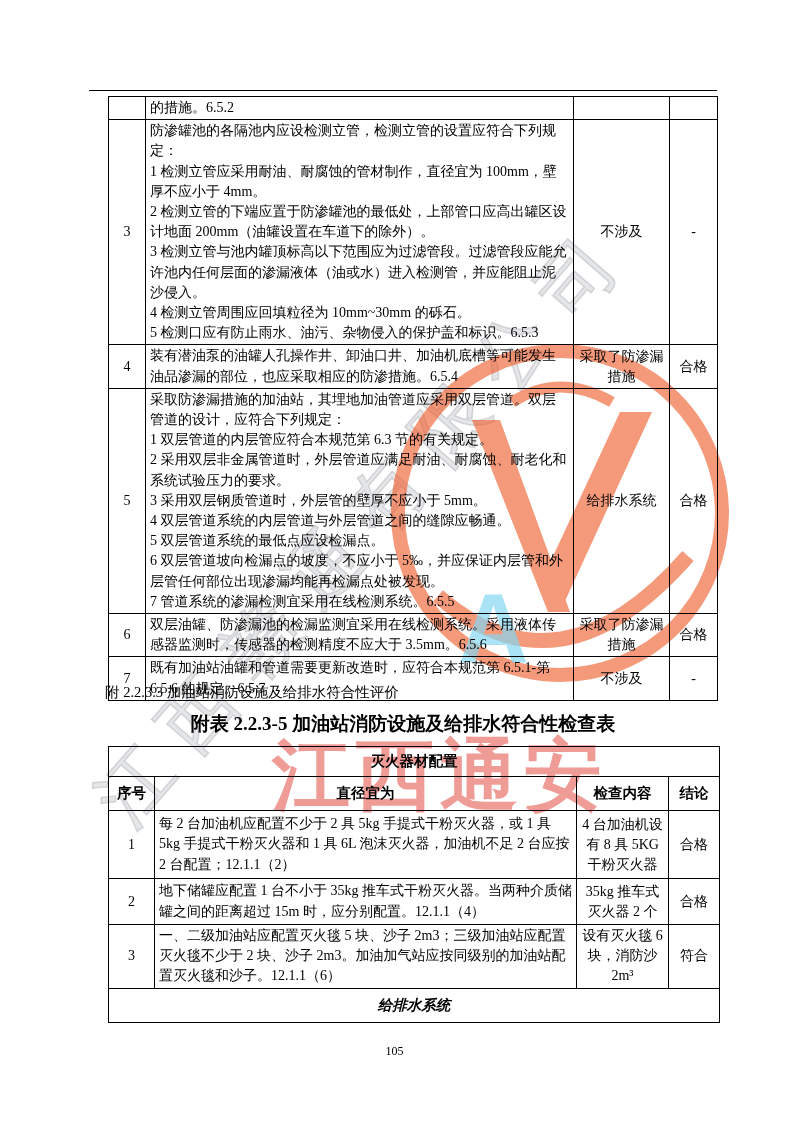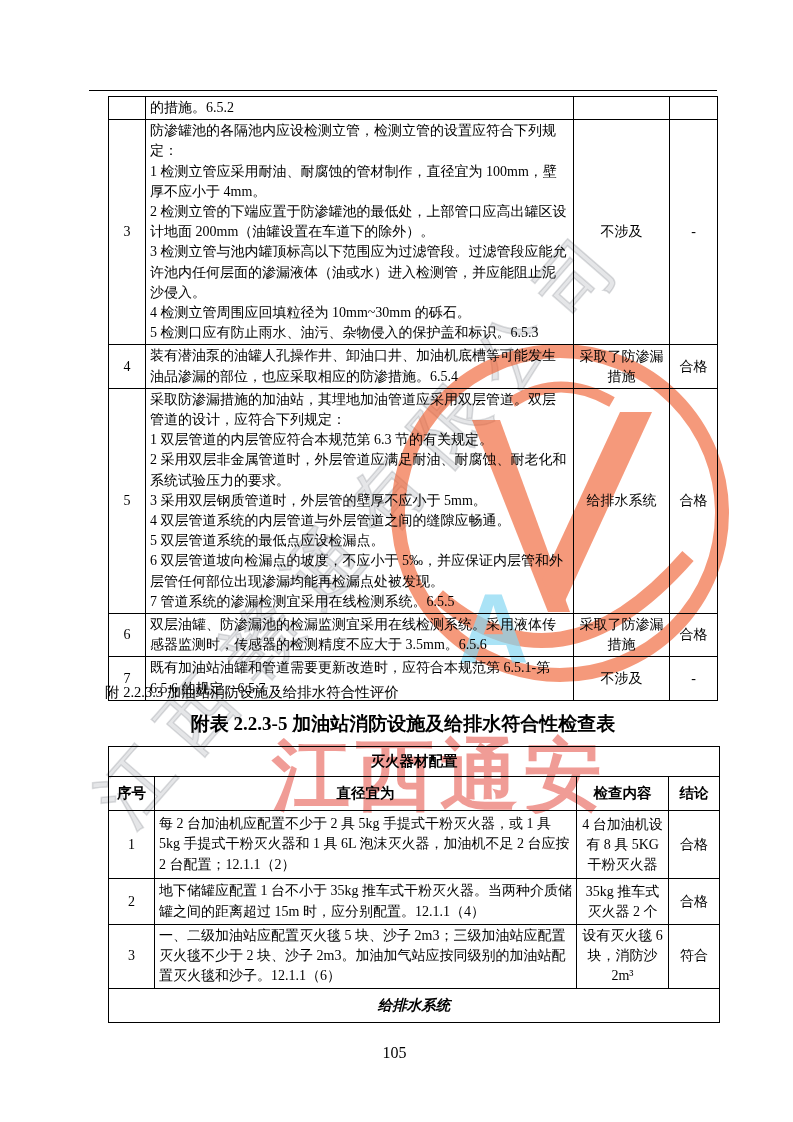--- a/index.html
+++ b/index.html
@@ -41,21 +41,21 @@
   .heading-233{
     position:absolute;left:89px;top:681px;width:628px;
     font-size:14.5px;line-height:22px;padding-left:16px;
   }
   .table2-title{
     position:absolute;left:89px;top:712px;width:628px;
     font-size:19px;font-weight:bold;text-align:center;line-height:24px;
   }
   .page-footer{
     position:absolute;left:0;top:1044px;width:789px;
-    text-align:center;font-size:16px;
+    text-align:center;font-size:12px;
   }
   
   #wm{
     position:absolute;left:0;top:0;width:793px;height:1122px;
     pointer-events:none;mix-blend-mode:multiply;z-index:5;
   }
 </style>
 </head>
 <body>
 

